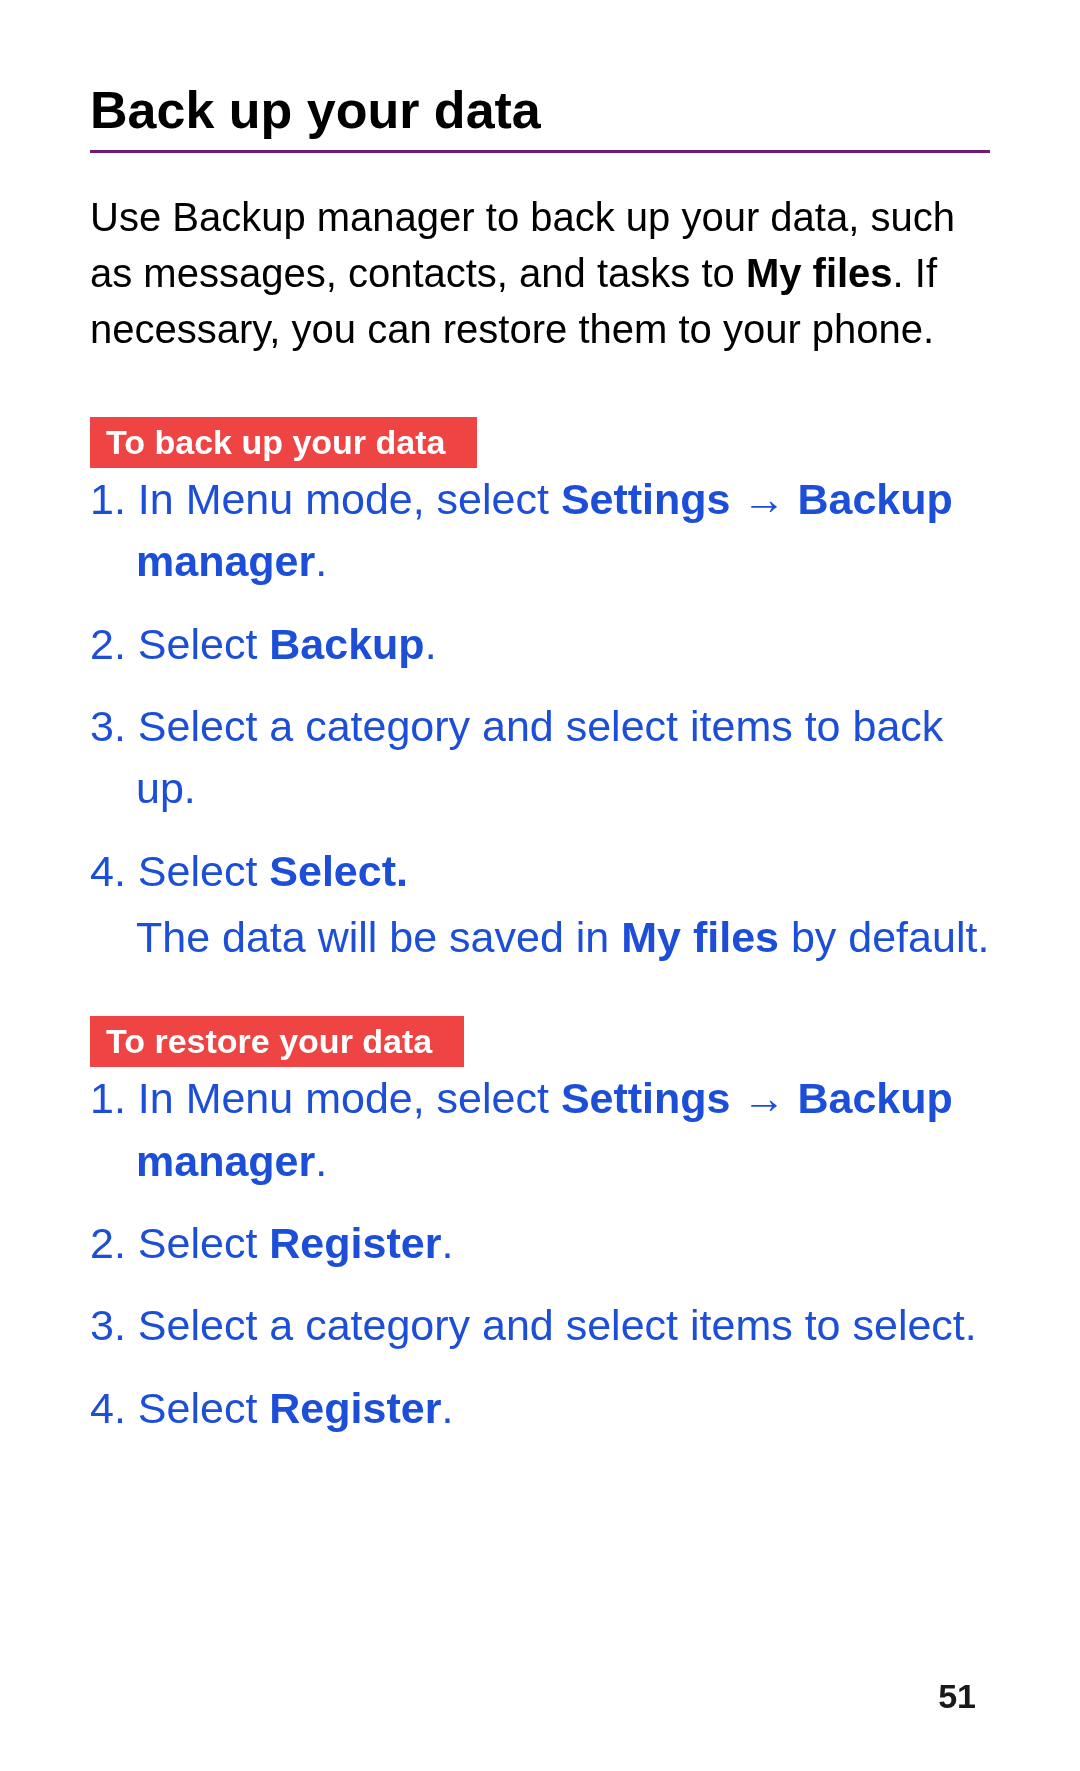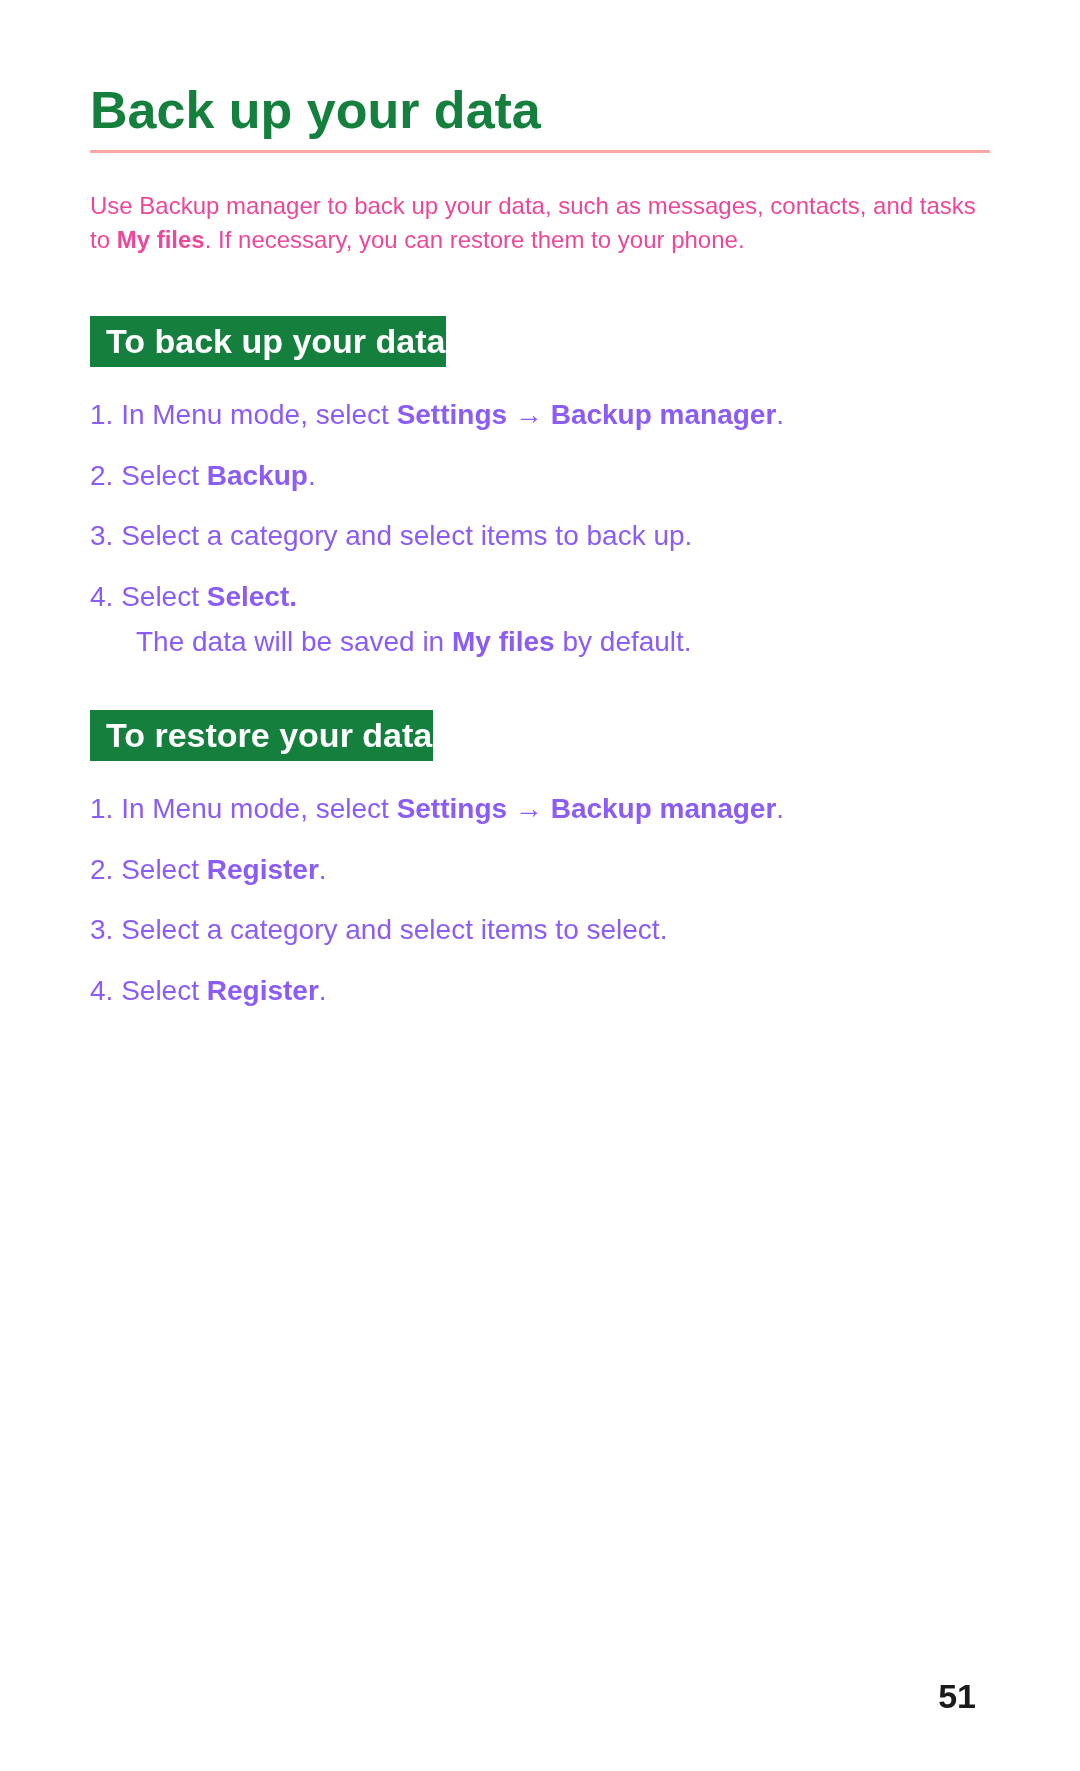--- a/index.html
+++ b/index.html
@@ -14,54 +14,53 @@
       height: 1771px;
       position: relative;
       color: #222;
     }
     .page {
       padding: 80px 90px 60px 90px;
     }
     h1 {
       font-size: 52px;
       font-weight: bold;
-      color: #15803d;
-      border-bottom: 3px solid #fca5a5;
+      color: #000000;
+      border-bottom: 3px solid #701a75;
       padding-bottom: 10px;
       margin-bottom: 36px;
     }
     .intro {
-      font-size: 24px;
+      font-size: 40px;
       line-height: 1.4;
-      color: #ec4899;
+      color: #000000;
       margin-bottom: 60px;
     }
     .intro b {
       font-weight: bold;
     }
     .section-label {
       display: inline-block;
-      background: #15803d;
+      background: #ef4444;
       color: #ffffff;
       font-size: 34px;
       font-weight: bold;
-      padding: 6px 1px 6px 16px;
-      margin-bottom: 28px;
+      padding: 6px 32px 6px 16px;
     }
     ol.steps {
       list-style: none;
       counter-reset: step;
       margin-bottom: 48px;
       padding-left: 0;
     }
     ol.steps li {
       counter-increment: step;
-      font-size: 28px;
+      font-size: 43px;
       line-height: 1.45;
-      color: #8b5cf6;
+      color: #1d4ed8;
       padding-left: 46px;
       text-indent: -46px;
       margin-bottom: 20px;
     }
     ol.steps li::before {
       content: counter(step) ". ";
     }
     ol.steps li b {
       font-weight: bold;
     }

